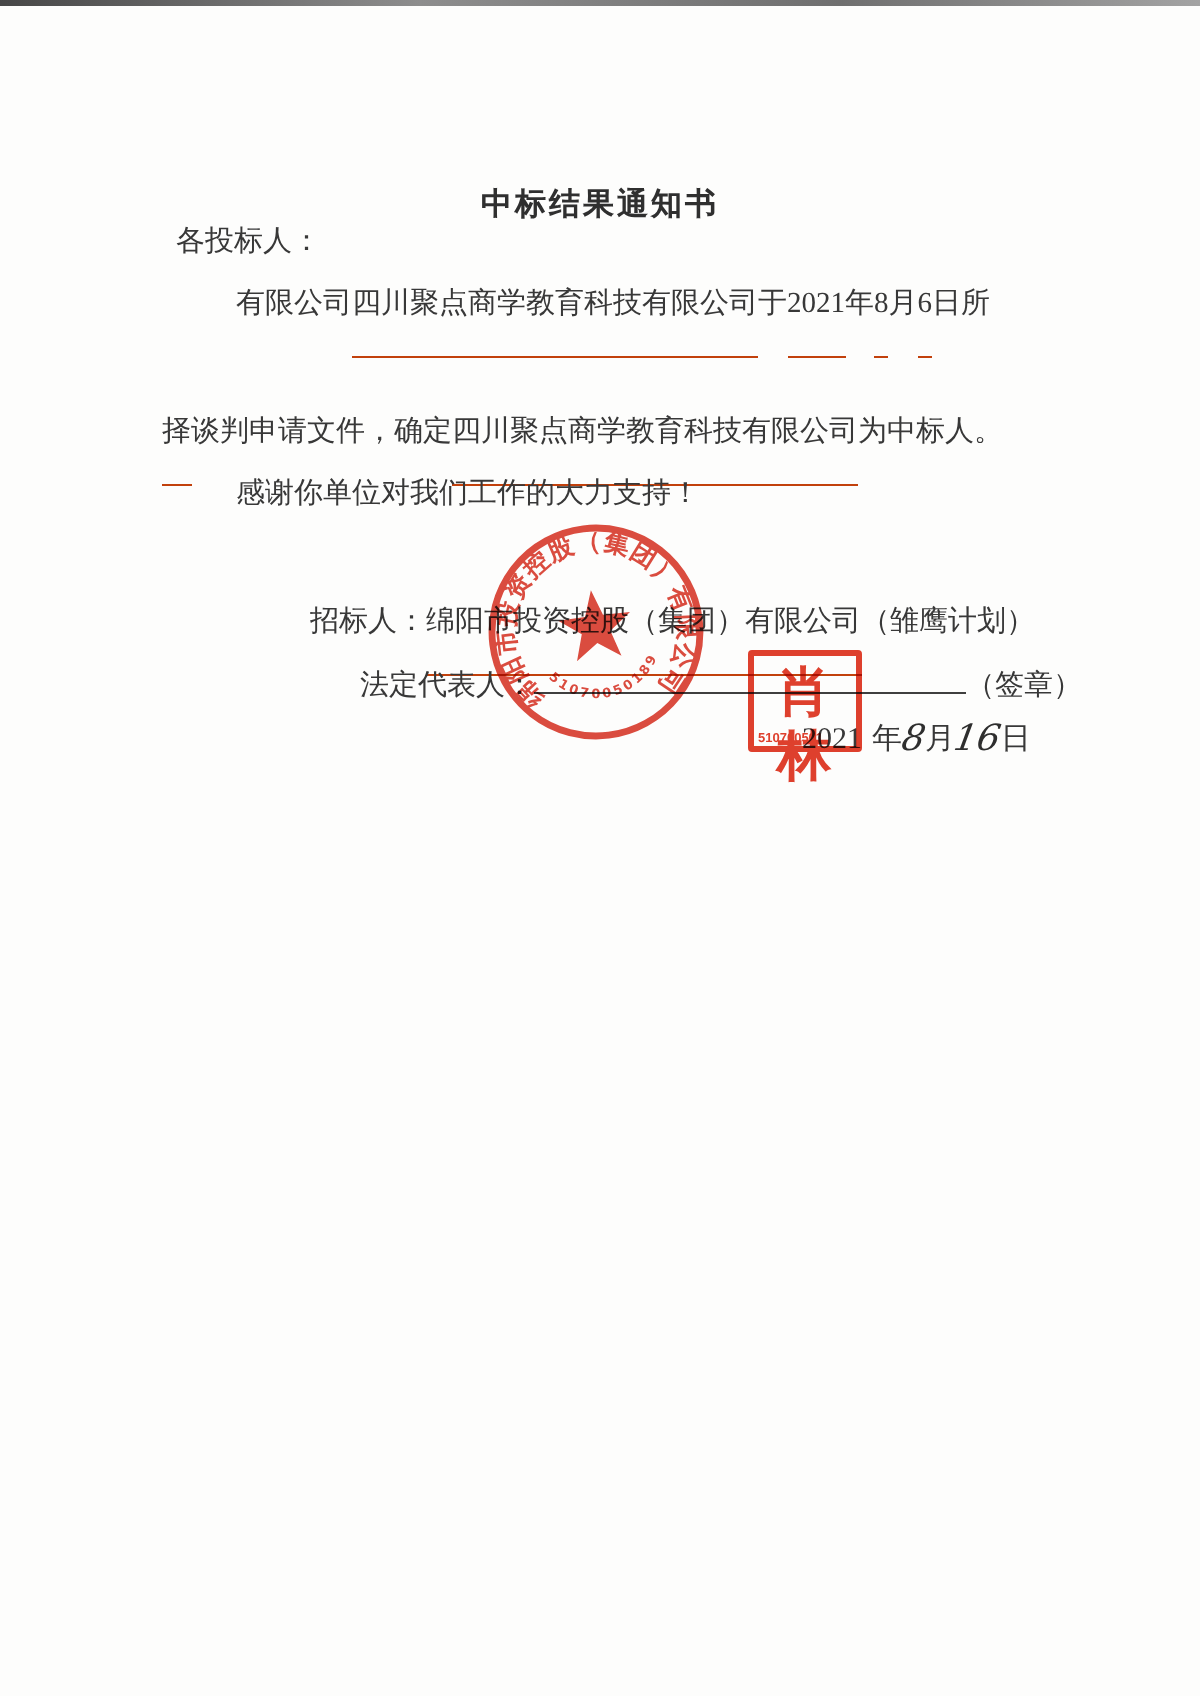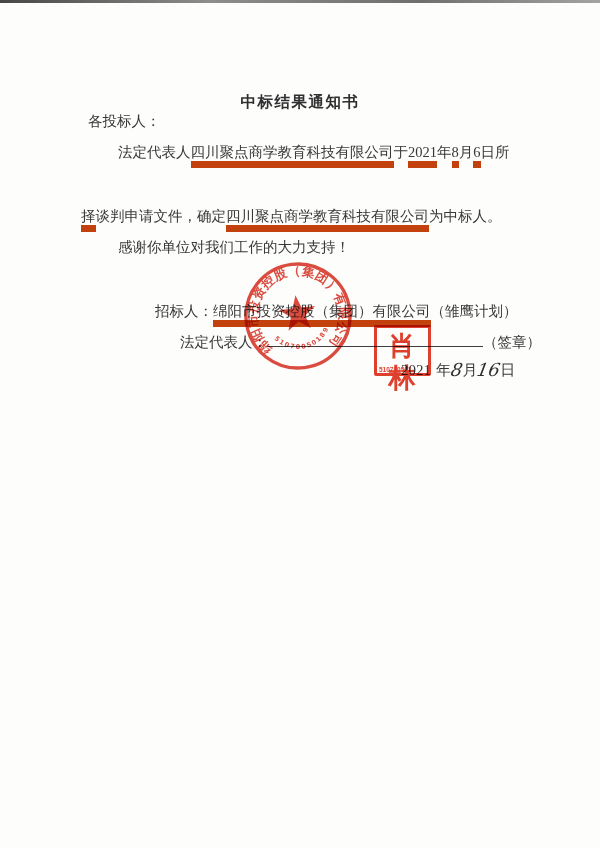--- a/index.html
+++ b/index.html
@@ -27,21 +27,21 @@
     font-weight: bold;
     letter-spacing: 1.5px;
     color: #2f2f2f;
   }
   .line {
     position: absolute;
     white-space: nowrap;
     font-size: 14.5px;
     line-height: 18px;
   }
-  .u { border-bottom: 7px solid #c2410c; padding-bottom: 1px; }
+  .u { border-bottom: 1px solid #c2410c; padding-bottom: 18px; }
   .salutation { left: 88px;  top: 112px; text-align: right; }
   .l1        { left: 118px; top: 143px; }
   .l2        { left: 81px;  top: 175px; }
   .l3        { left: 81px;  top: 207px; }
   .thanks    { left: 118px; top: 238px; }
   .bidder    { left: 155px; top: 302px; }
   .rep       { left: 180px; top: 333px; }
   .blank-line {
     display: inline-block;
     width: 216px;
@@ -108,21 +108,21 @@
 <body>
 
 <div class="page">
 
   <div class="scan-edge"></div>
 
   <h1 class="title">中标结果通知书</h1>
 
   <div class="line salutation">各投标人：</div>
 
-  <div class="line l1"><span>法定代表人</span><span class="u">四川聚点商学教育科技有限公司</span><span>于</span><span class="u">2021</span><span>年</span><span class="u">8</span><span>月</span><span class="u">6</span><span>日所</span></div>
+  <div class="line l1"><span>有限公司</span><span class="u">四川聚点商学教育科技有限公司</span><span>于</span><span class="u">2021</span><span>年</span><span class="u">8</span><span>月</span><span class="u">6</span><span>日所</span></div>
 
 
   <div class="line l3"><span class="u">择</span><span>谈判申请文件，确定</span><span class="u">四川聚点商学教育科技有限公司</span><span>为中标人。</span></div>
 
   <div class="line thanks">感谢你单位对我们工作的大力支持！</div>
 
   <div class="line bidder"><span>招标人：</span><span class="u">绵阳市投资控股（集团）有限公司</span><span>（雏鹰计划）</span></div>
 
   <div class="line rep"><span>法定代表人：</span><span class="blank-line"></span><span>（签章）</span></div>
 

